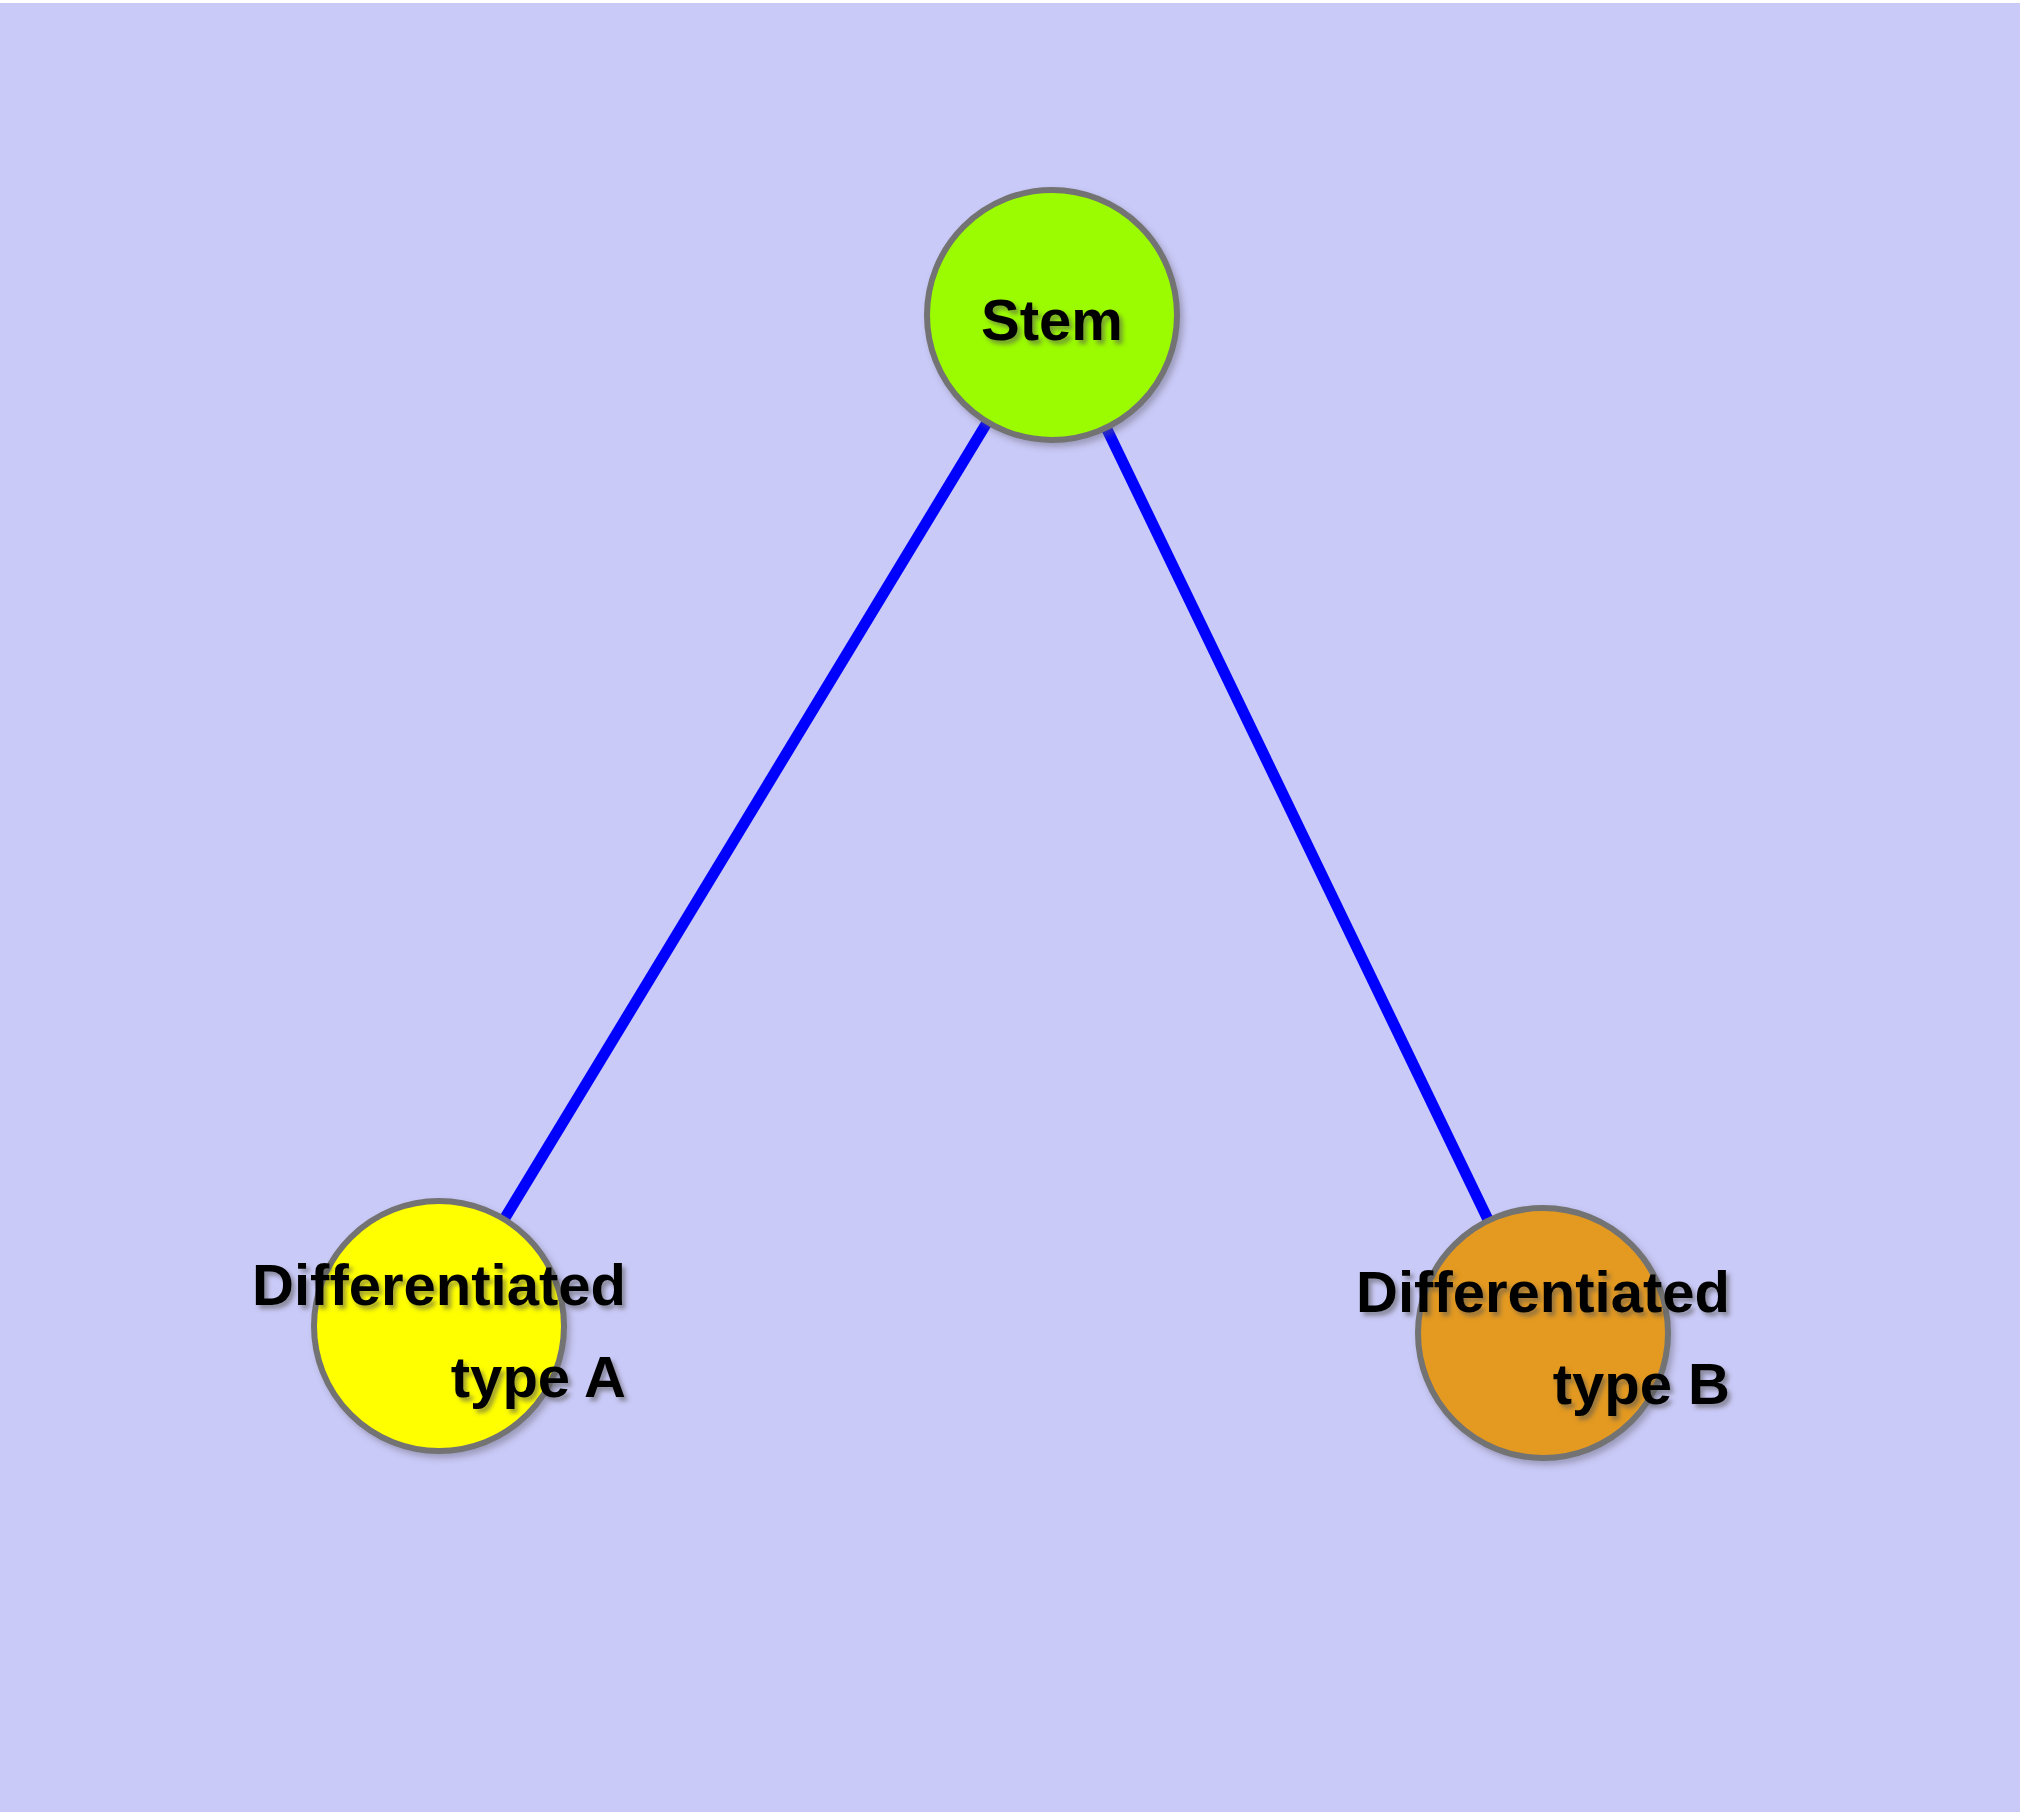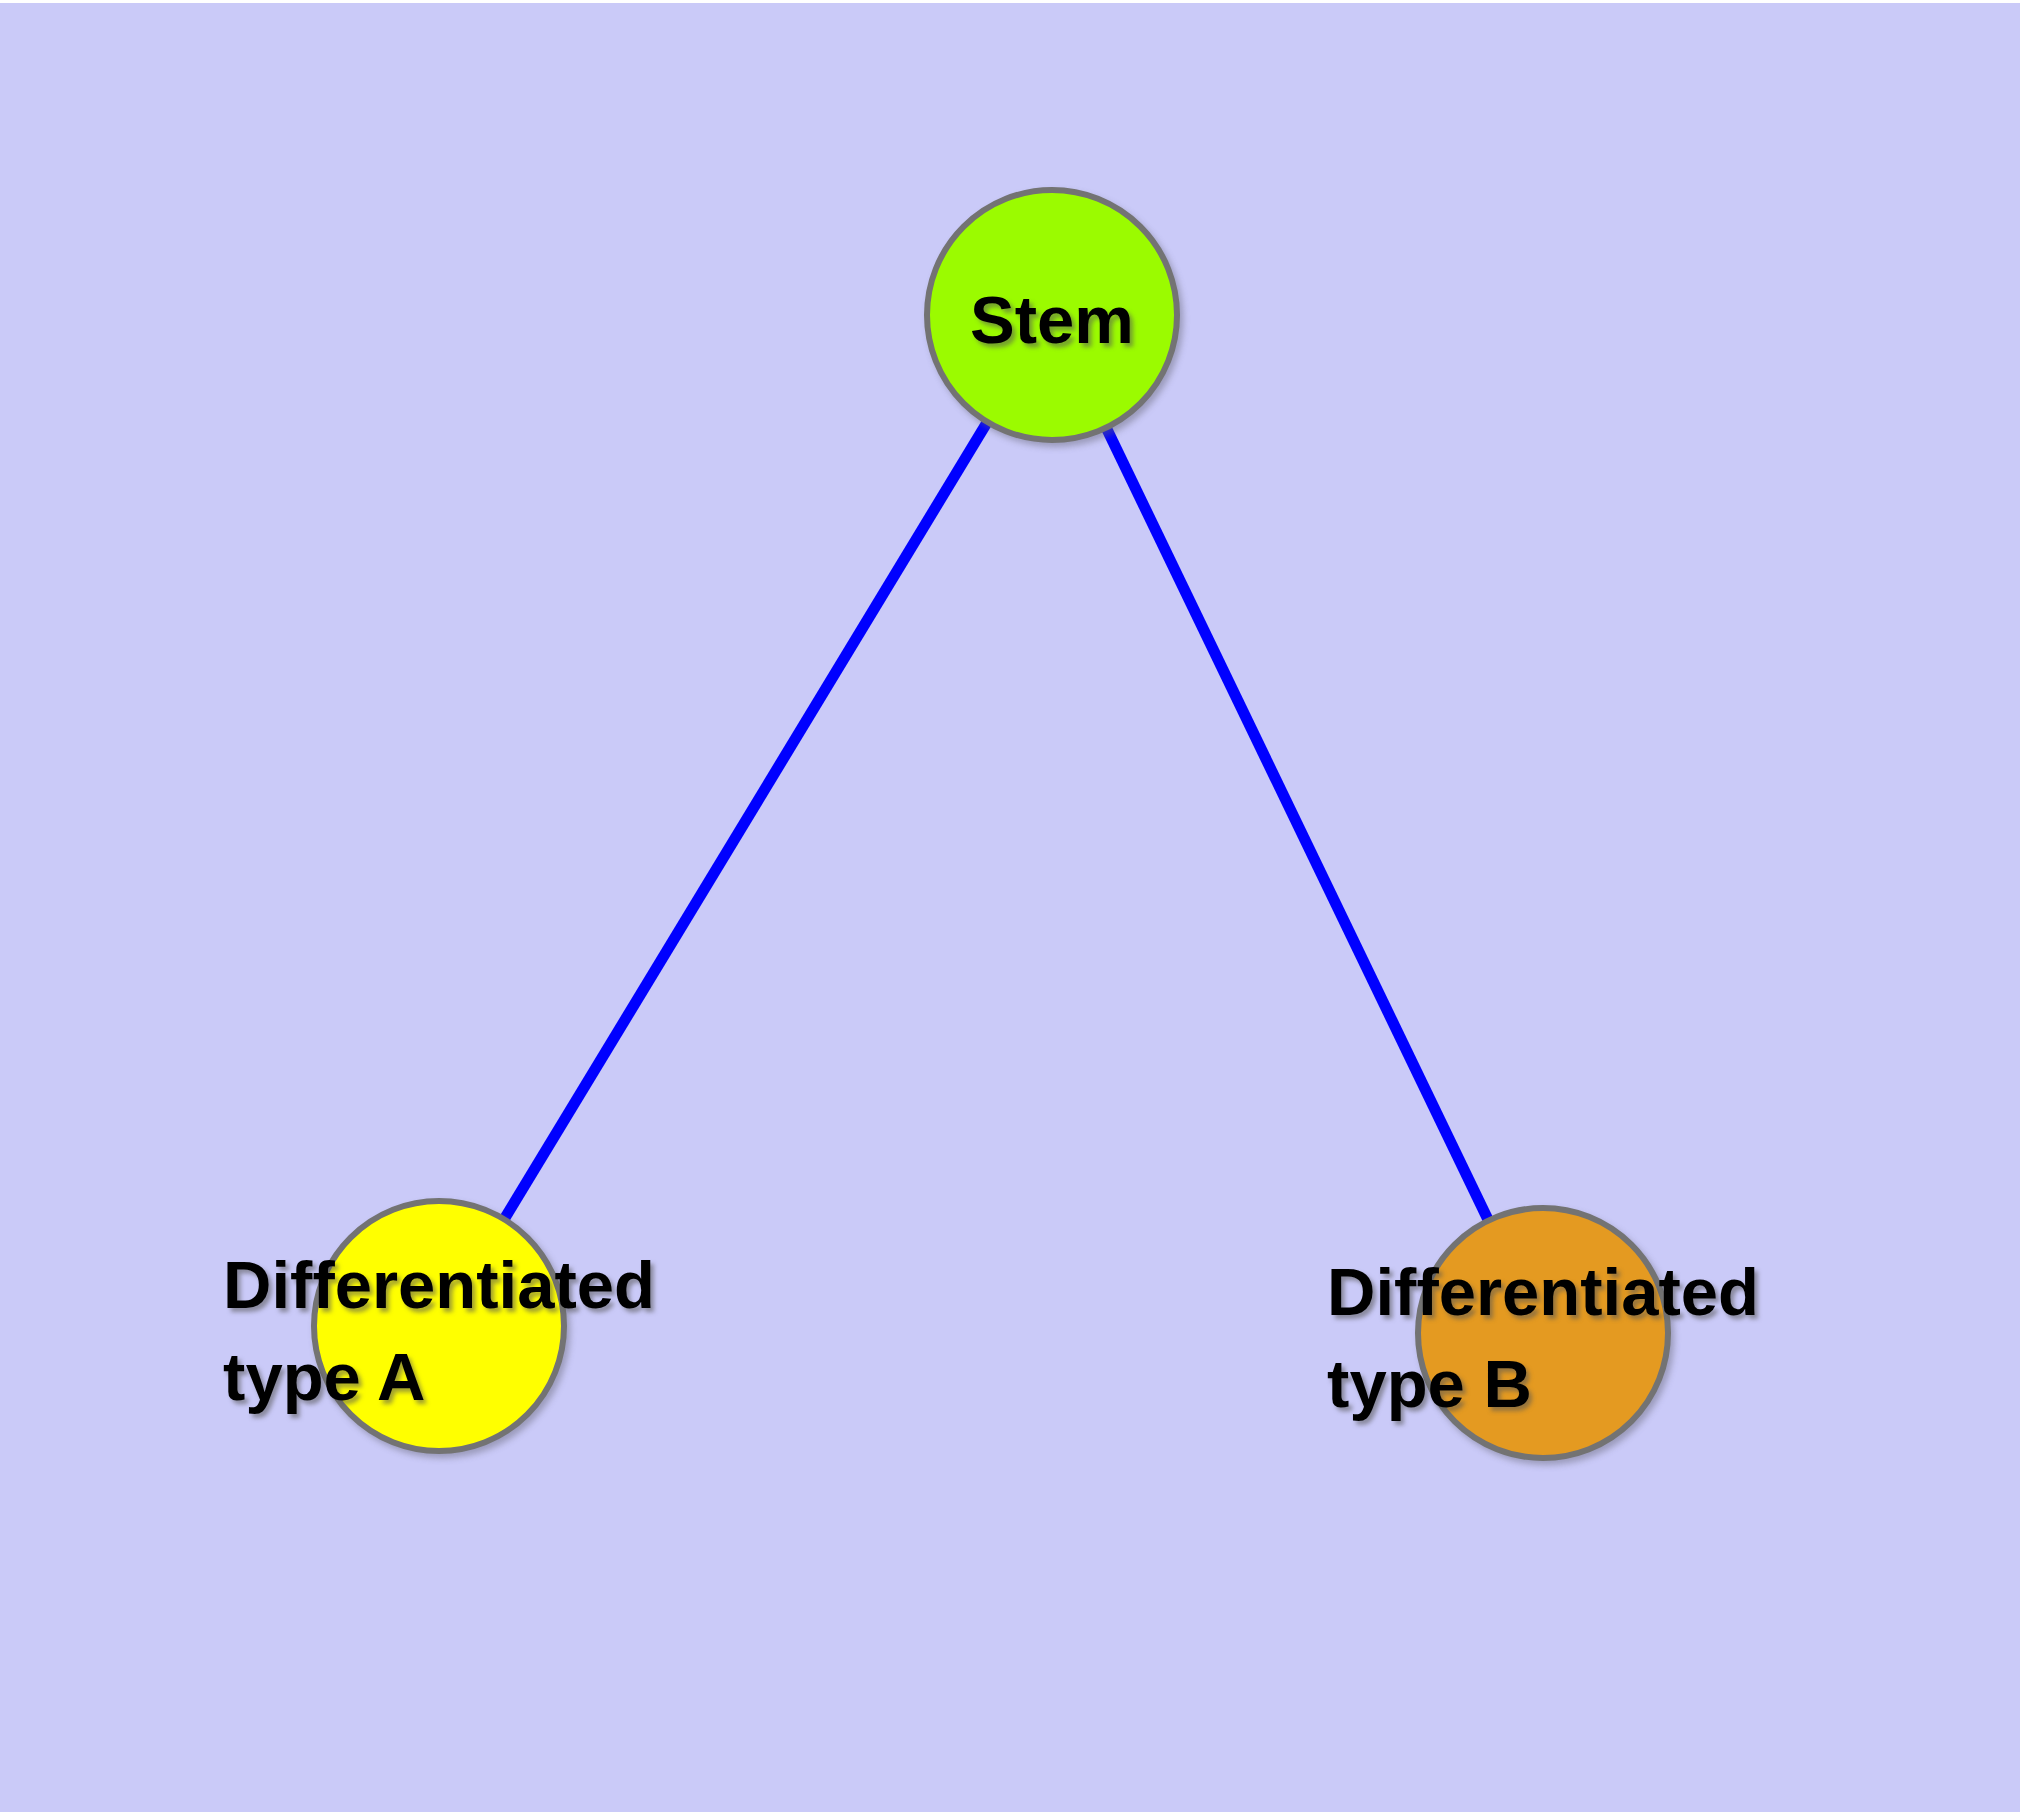--- a/index.html
+++ b/index.html
@@ -39,22 +39,22 @@
     position: absolute;
     box-sizing: border-box;
     border-radius: 50%;
     border: 6px solid #737373;
     box-shadow: 3.4px 4.2px 6.8px rgba(100, 100, 115, 0.45);
   }
   .node-label {
     position: absolute;
     transform: translate(-50%, -50%);
     white-space: pre-line;
-    text-align: left;
-    font-size: 67px;
+    text-align: right;
+    font-size: 58px;
     font-weight: bold;
     line-height: 92px;
     color: #000000;
     text-shadow: 3.4px 4.2px 4.2px rgba(85, 85, 85, 0.55);
     letter-spacing: 0px;
     pointer-events: none;
   }
 </style>
 </head>
 <body>

